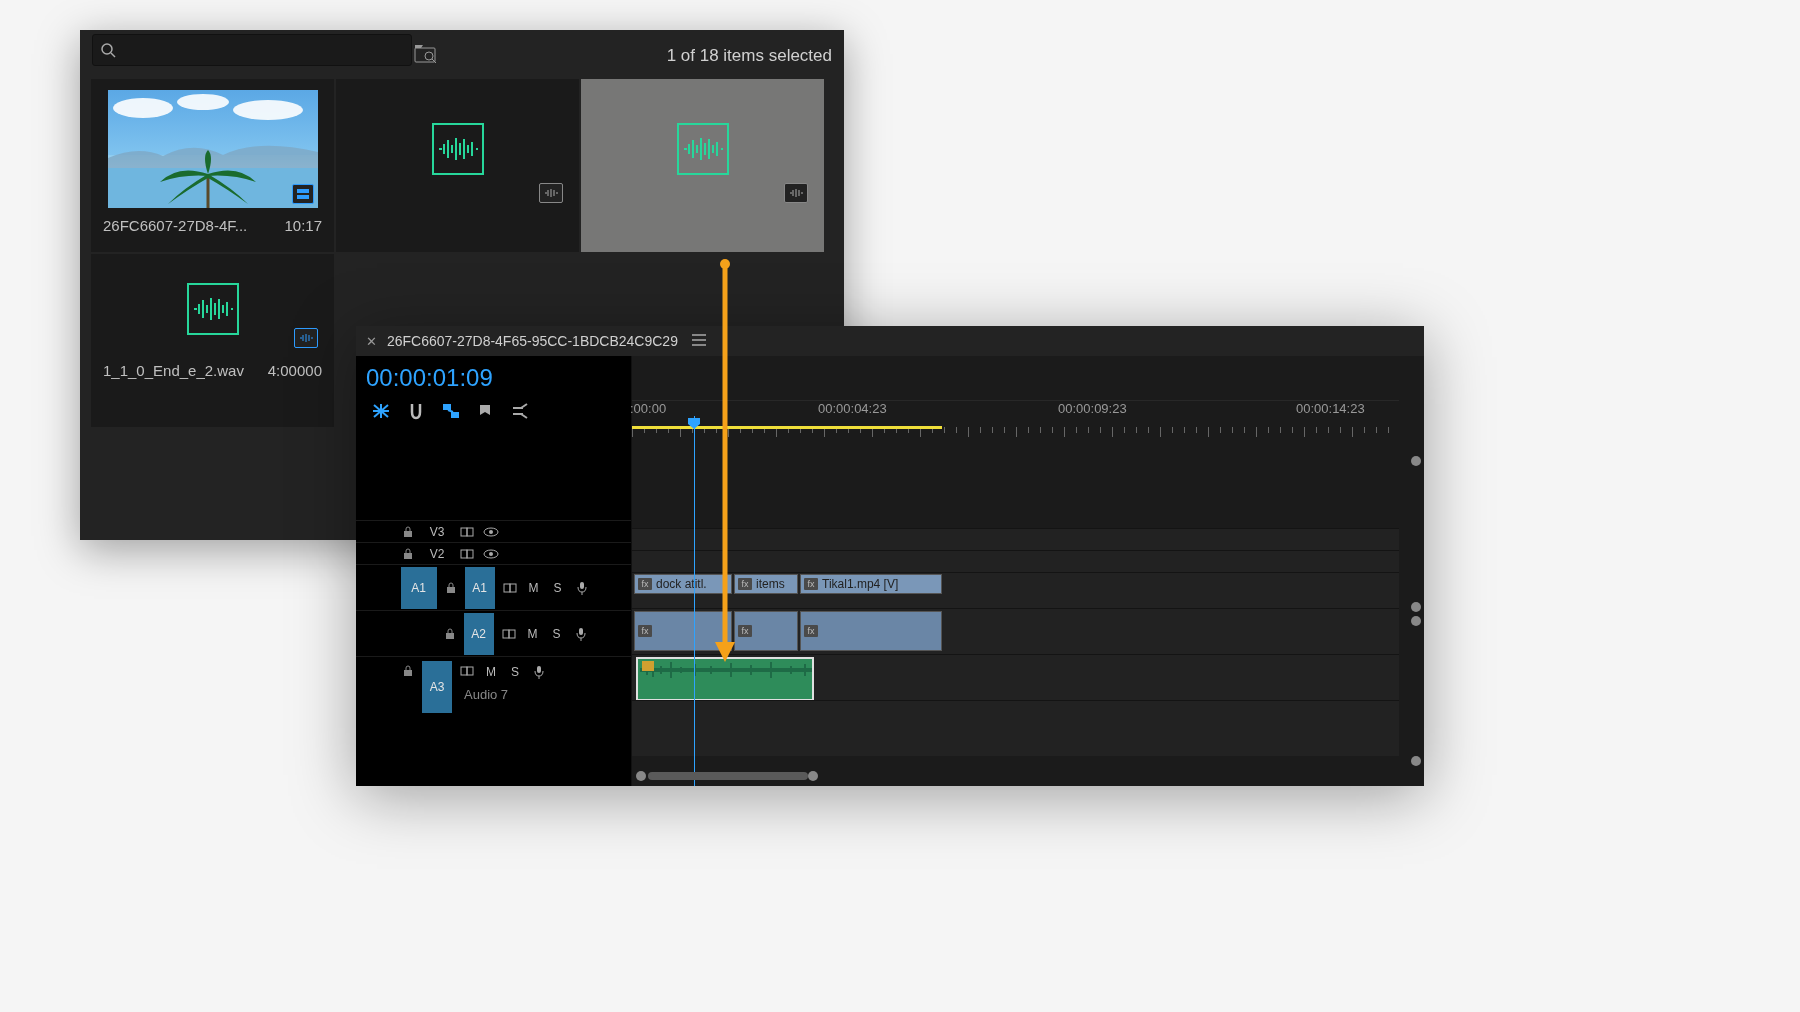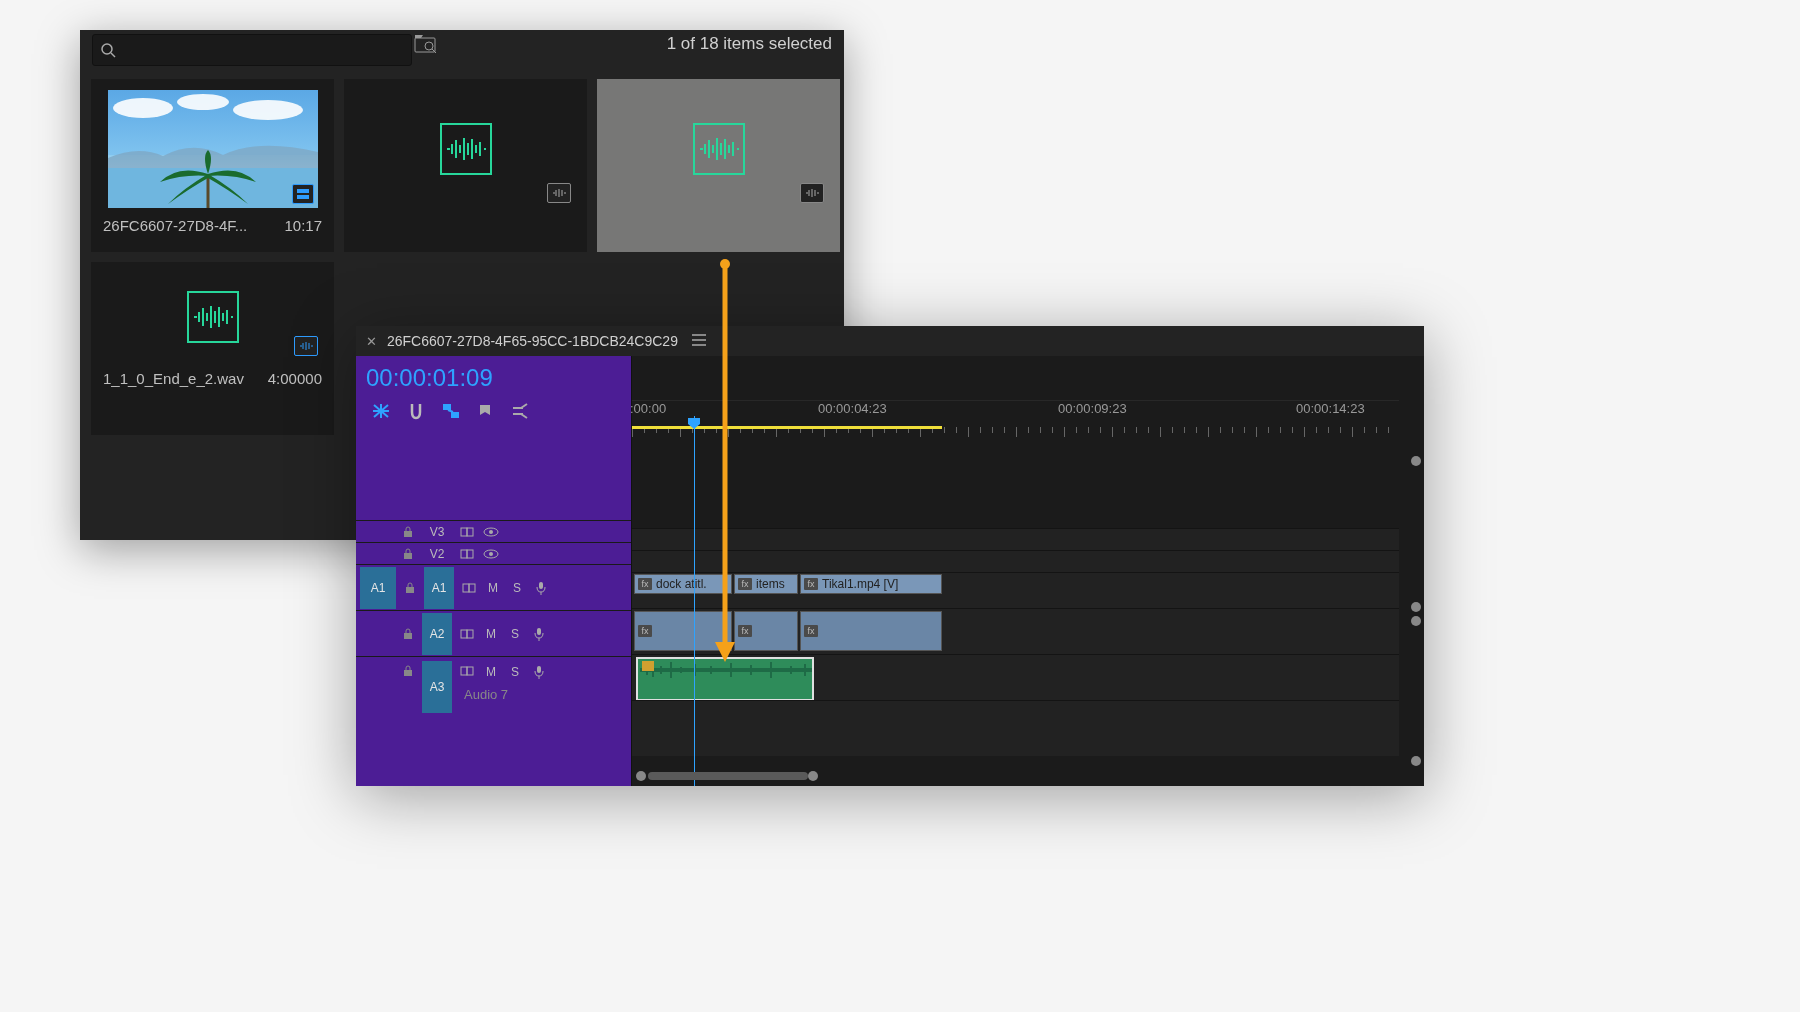--- a/index.html
+++ b/index.html
@@ -39,40 +39,40 @@
     align-items: center;
     gap: 12px;
     padding: 6px 12px 10px 16px;
     font-size: 18px;
     color: #c8c8c8;
   }
   .folder-up {
     width:18px;height:16px;display:flex;align-items:center;
   }
   .proj-toolbar {
-    display:flex;align-items:flex-start;gap:2px;padding:4px 12px 12px 12px;
+    display:flex;align-items:flex-end;gap:2px;padding:4px 12px 12px 12px;
   }
   .search-box {
     flex: 0 0 320px;
     height: 32px;
     background: #1a1a1a;
     border: 1px solid #111;
     border-radius: 3px;
     display:flex;align-items:center;
     padding:0 8px;
     color:#999;
   }
   .search-box svg { margin-right:6px; }
   .folder-search { width:22px;height:22px; }
   .items-selected { margin-left:auto;font-size:17px;color:#d0d0d0; }
   
   .bin-grid {
     display:flex;flex-wrap:wrap;
     padding: 0 0 0 10px;
-    gap: 8px;
+    gap: 0;
   }
   .bin-item {
     width: 245px;
     height: 175px;
     background:#1a1a1a;
     position:relative;
     padding:8px;
     border:1px solid #232323;
   }
   .bin-item.selected { background:#777776; }
@@ -117,39 +117,39 @@
     height:30px;display:flex;align-items:center;gap:10px;
     padding:0 10px;font-size:14px;color:#d0d0d0;
   }
   .close-x{color:#999;font-size:13px;}
   .tl-title{white-space:nowrap;overflow:hidden;}
   .tl-hamburger{margin-left:4px;}
   
   .tl-body{position:relative;height:calc(100% - 30px);}
   .tl-left{
     position:absolute;left:0;top:0;bottom:0;width:276px;
-    background:#4c1d95;border-right:1px solid #111;
+    background:#000000;border-right:1px solid #111;
   }
   .timecode{
     color:#2ea3ff;font-size:24px;font-weight:500;
     padding:8px 0 6px 10px;
   }
   .tool-row{
     display:flex;gap:18px;padding:4px 12px 12px 16px;align-items:center;
   }
   .tool-row svg{display:block;}
   .tl-tracks-header{height:88px;}
   
   .track-row{
     display:flex;align-items:center;height:22px;
     border-top:1px solid #1a1a1a;
     padding-left:44px;gap:6px;
     font-size:12px;color:#bbb;
   }
-  .track-row.tall{height:46px;}
+  .track-row.tall{height:46px;justify-content:center;}
   .track-row.taller{height:56px;}
   .lock-cell{width:16px;display:flex;justify-content:center;}
   .track-label{
     width:30px;height:22px;display:flex;align-items:center;justify-content:center;
     font-size:12px;
   }
   .track-label.active{background:#2a6f98;color:#e5e5e5;}
   .track-label.tall{height:42px;}
   .src-col{width:36px;display:flex;align-items:center;justify-content:center;}
   .src-col.active{background:#2a6f98;color:#e5e5e5;}

